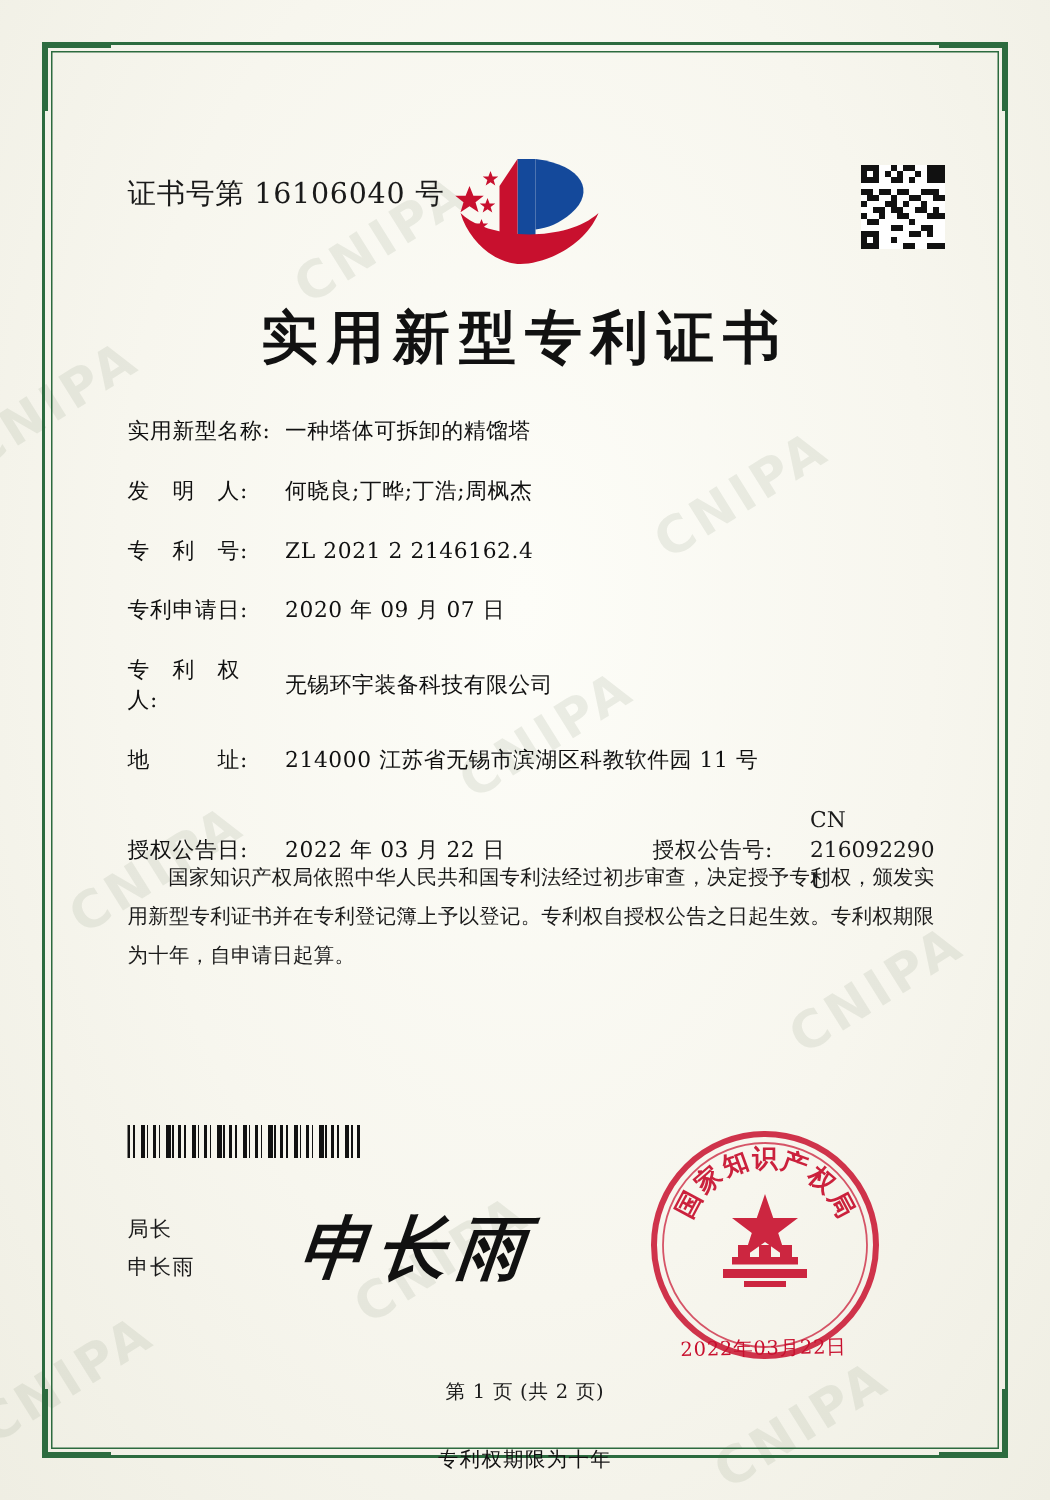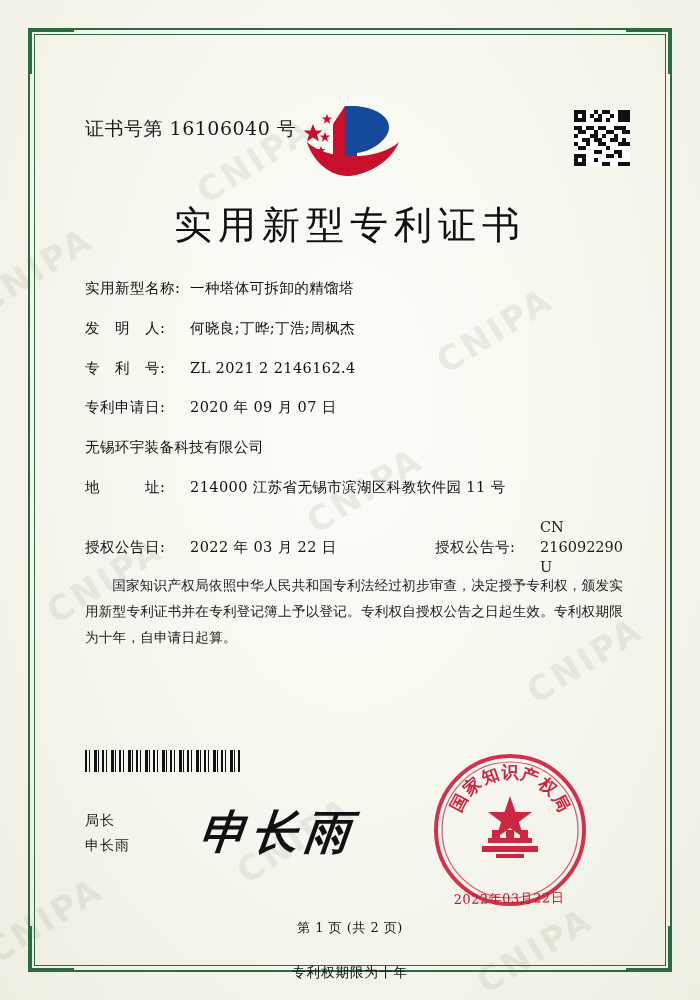--- a/index.html
+++ b/index.html
@@ -112,21 +112,21 @@
     transform: translateX(-50%);
     width: 130px; height: 76px;
   }
 
   .title {
     position: absolute;
     left: 0; right: 0;
     top: 140px;
     text-align: center;
     font-size: 38px;
-    font-weight: normal;
+    font-weight: bold;
     letter-spacing: 6px;
     font-family: "DejaVu Serif", "Liberation Serif", serif;
     color: #111;
   }
 
   
   .fields {
     position: absolute;
     left: 25px;
     top: 218px;
@@ -345,20 +345,21 @@
       </div>
       <div class="row">
         <div class="lbl">专　利　号:</div>
         <div class="val">ZL 2021 2 2146162.4</div>
       </div>
       <div class="row">
         <div class="lbl">专利申请日:</div>
         <div class="val">2020 年 09 月 07 日</div>
       </div>
       <div class="row">
+        <div class="lbl">专　利　权　人:</div>
         <div class="val">无锡环宇装备科技有限公司</div>
       </div>
       <div class="row">
         <div class="lbl">地　　　址:</div>
         <div class="val">214000 江苏省无锡市滨湖区科教软件园 11 号</div>
       </div>
       <div class="row two">
         <div class="lbl">授权公告日:</div>
         <div class="val val1">2022 年 03 月 22 日</div>
         <div class="lbl2">授权公告号:</div>

